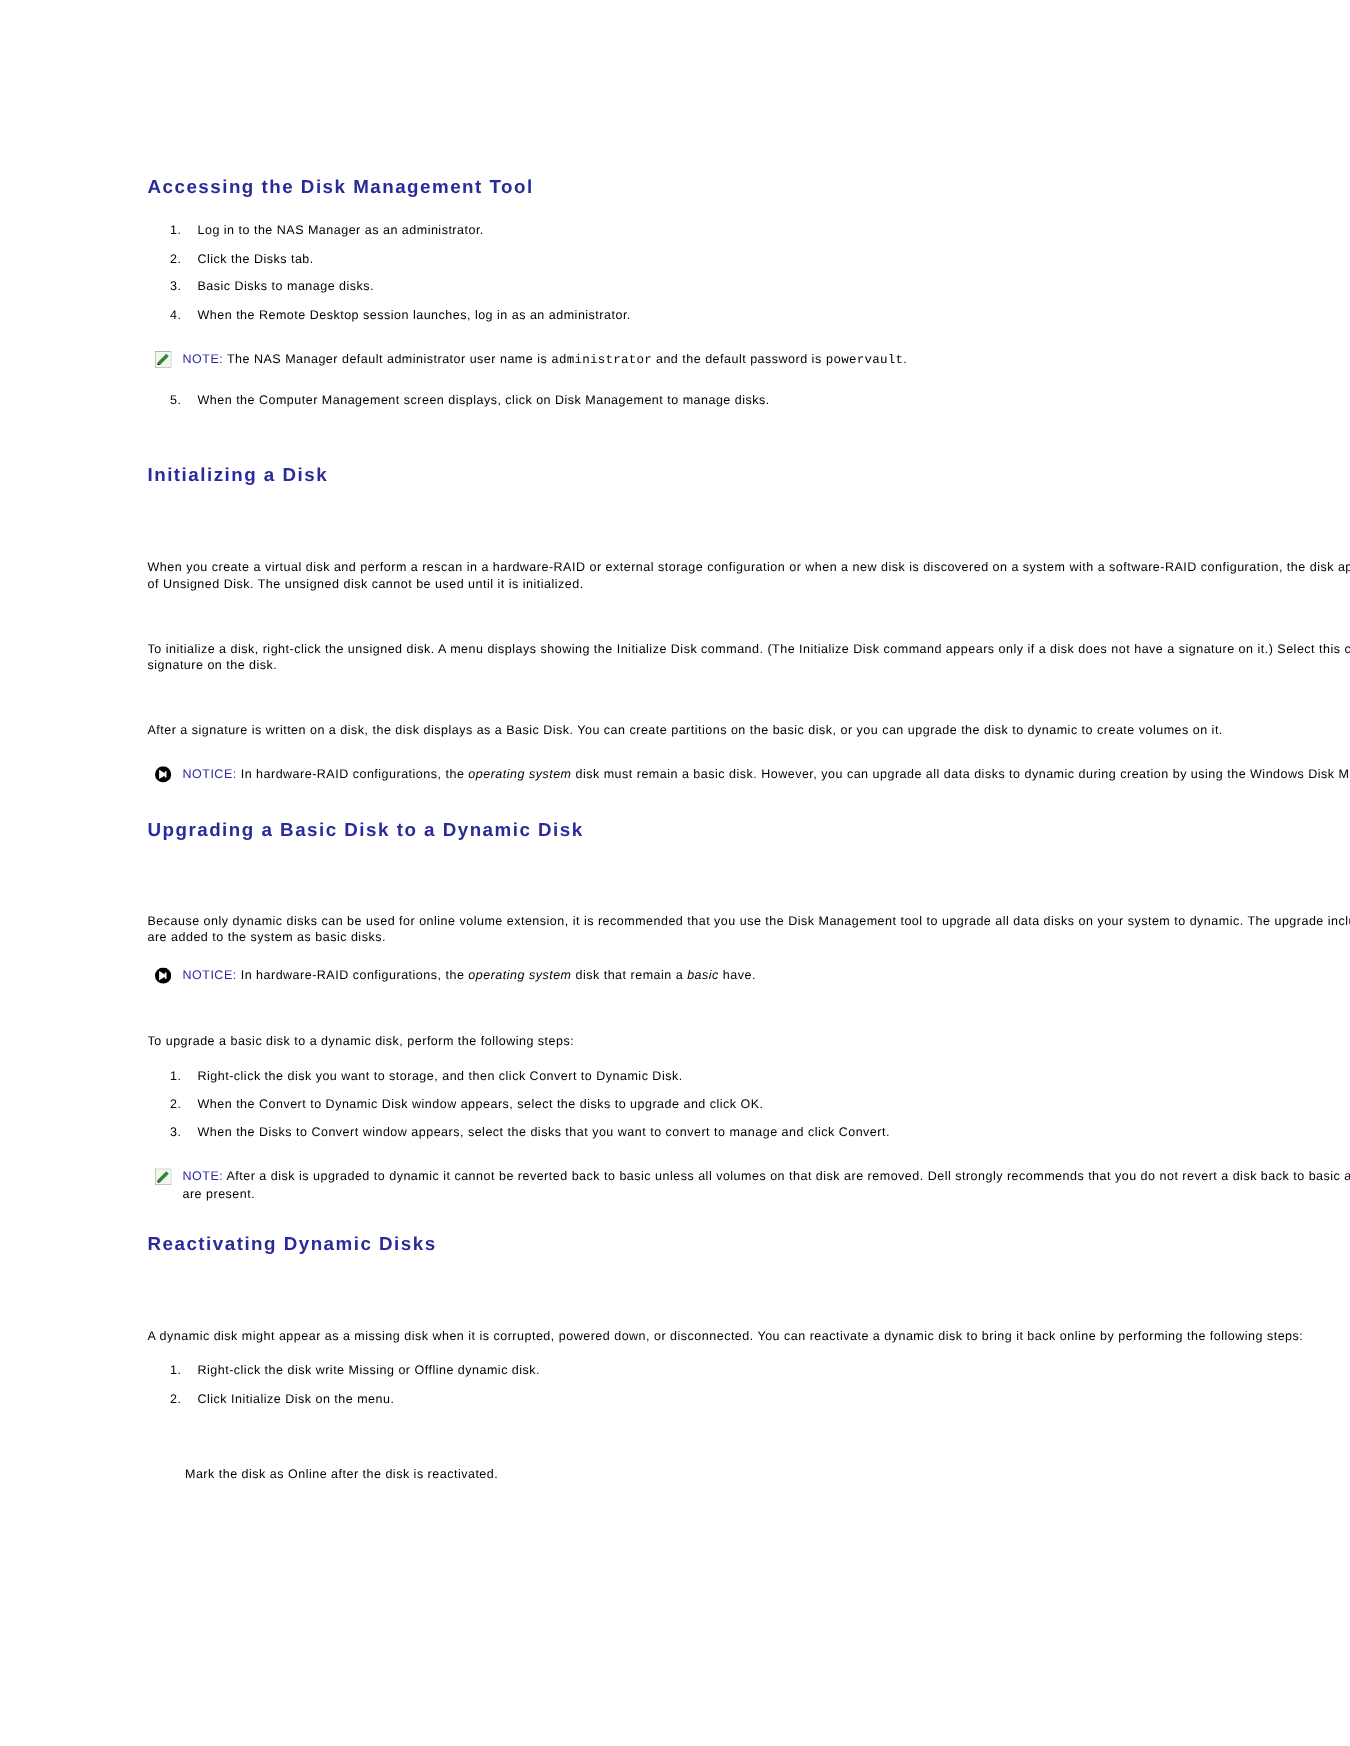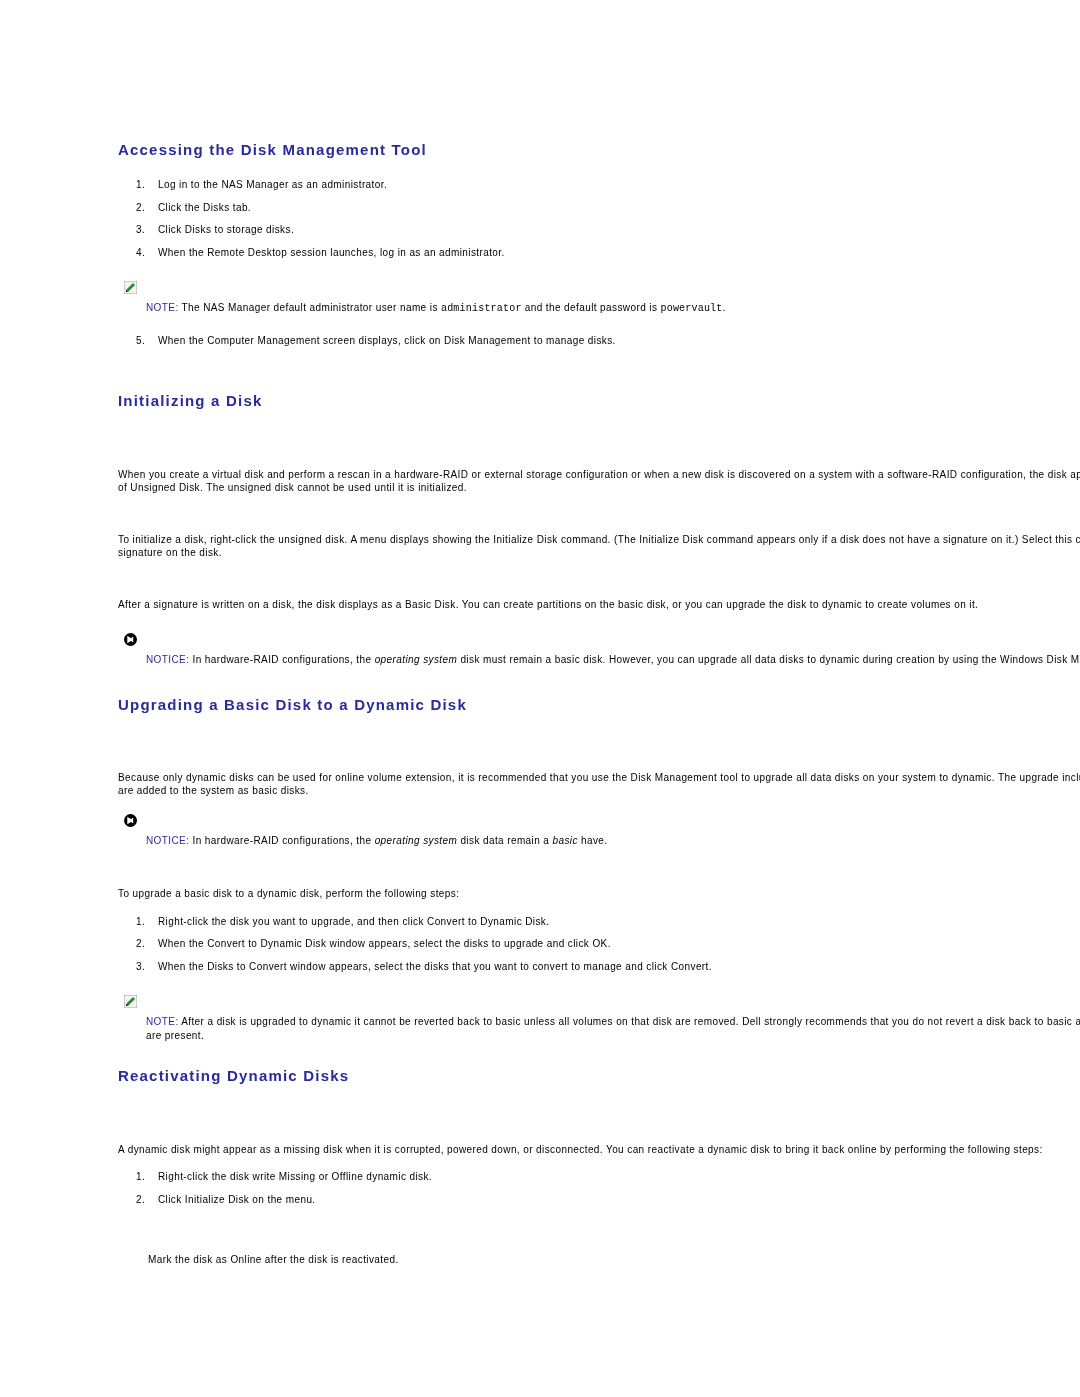--- a/index.html
+++ b/index.html
@@ -57,21 +57,20 @@
     flex-shrink: 0;
     display: flex;
     justify-content: flex-start;
   }
   .callout .icon-col svg { display: block; }
   .callout .text-col {
     font-size: 10px;
     letter-spacing: 0.4px;
     font-weight: normal;
     line-height: 1.35;
-    margin-top: 20px;
   }
   .callout .text-col .lead {
     color: #2a2a9a;
     font-weight: normal;
   }
   code.inline {
     font-family: "Courier New", monospace;
     font-size: 10px;
     letter-spacing: 0.2px;
   }
@@ -87,21 +86,21 @@
   em { }
 </style>
 </head>
 <body>
 
 <h3 class="section-heading">Accessing the Disk Management Tool</h3>
 
 <ol class="steps">
   <li><span class="step-text">Log in to the NAS Manager as an administrator.</span></li>
   <li><span class="step-text">Click the Disks tab.</span></li>
-  <li><span class="step-text">Click Disks to storage disks.</span></li>
+  <li><span class="step-text">Basic Disks to manage disks.</span></li>
   <li><span class="step-text">When the Remote Desktop session launches, log in as an administrator.</span></li>
 </ol>
 
 <div class="callout">
   <div class="icon-col">
     <svg width="13" height="13" viewBox="0 0 13 13">
       <rect x="0" y="0" width="13" height="13" fill="#f5f5f0" stroke="#555" stroke-width="0.5"></rect>
       <path d="M2 9 L9 2 L11 4 L4 11 Z" fill="#2a8a3a"></path>
       <path d="M2 11 L2 9 L4 11 Z" fill="#000"></path>
     </svg>
@@ -144,30 +143,30 @@
 <p class="para">Because only dynamic disks can be used for online volume extension, it is recommended that you use the Disk Management tool to upgrade all data disks on your system to dynamic. The upgrade includes new disks, which are added to the system as basic disks.</p>
 
 <div class="callout" style="margin-top:16px; margin-bottom:14px;">
   <div class="icon-col">
     <svg width="13" height="13" viewBox="0 0 13 13">
       <circle cx="6.5" cy="6.5" r="6.5" fill="#000"></circle>
       <path d="M4 4 L8 6.5 L4 9 Z M8.5 4 L8.5 9" stroke="#fff" stroke-width="1.4" fill="#fff"></path>
     </svg>
   </div>
   <div class="text-col">
-    <span class="lead">NOTICE:</span><span> In hardware-RAID configurations, the </span><em>operating system</em><span> disk data remain a </span><em>basic</em><span> have.</span>
+    <span class="lead">NOTICE:</span><span> In hardware-RAID configurations, the </span><em>operating system</em><span> disk that remain a </span><em>basic</em><span> have.</span>
   </div>
 </div>
 
 <div class="spacer-md"></div>
 <p class="para">To upgrade a basic disk to a dynamic disk, perform the following steps:</p>
 
 <div class="spacer-sm"></div>
 <ol class="steps">
-  <li><span class="step-text">Right-click the disk you want to upgrade, and then click Convert to Dynamic Disk.</span></li>
+  <li><span class="step-text">Right-click the disk you want to storage, and then click Convert to Dynamic Disk.</span></li>
   <li><span class="step-text">When the Convert to Dynamic Disk window appears, select the disks to upgrade and click OK.</span></li>
   <li><span class="step-text">When the Disks to Convert window appears, select the disks that you want to convert to manage and click Convert.</span></li>
 </ol>
 
 <div class="callout">
   <div class="icon-col">
     <svg width="13" height="13" viewBox="0 0 13 13">
       <rect x="0" y="0" width="13" height="13" fill="#f5f5f0" stroke="#555" stroke-width="0.5"></rect>
       <path d="M2 9 L9 2 L11 4 L4 11 Z" fill="#2a8a3a"></path>
       <path d="M2 11 L2 9 L4 11 Z" fill="#000"></path>

